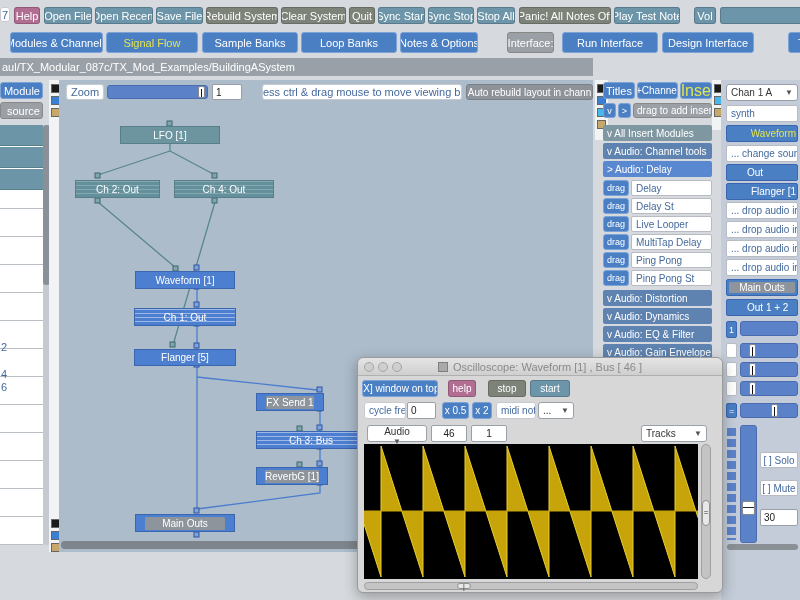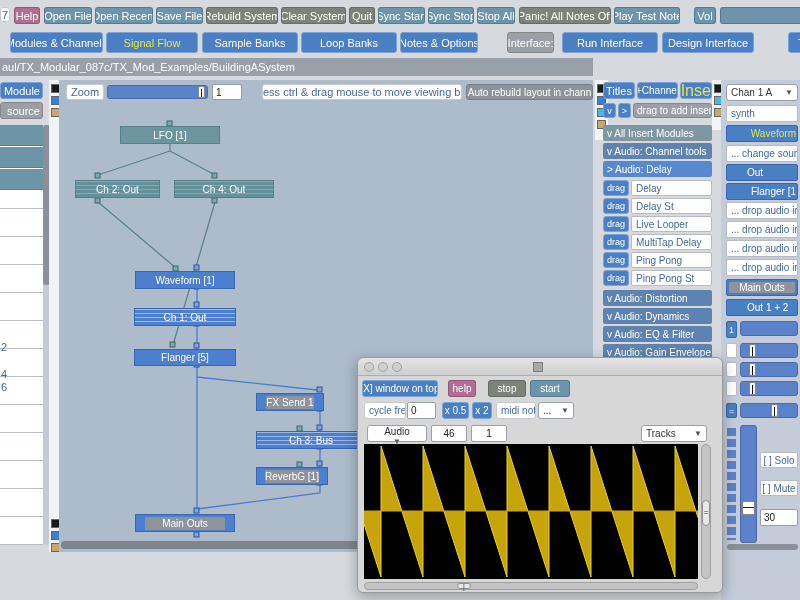--- a/index.html
+++ b/index.html
@@ -322,20 +322,21 @@
     <input class="tinput" style="left: 39px; top: 429px; width: 38px; height: 17px;" value="30">
     <div class="abs" style="left:6px;top:464px;width:71px;height:6px;background:#8a9096;border-radius:3px;"></div>
   </div>
 
   <div class="abs" id="osc">
     <div id="osc-title">
       <div class="mac-circle" style="left:6px;"></div>
       <div class="mac-circle" style="left:20px;"></div>
       <div class="mac-circle" style="left:34px;"></div>
       <span class="cube"></span>
+      <span>Oscilloscope: Waveform [1] , Bus [ 46 ]</span>
     </div>
     <div class="btn blue" style="left:4px;top:22px;width:76px;height:17px;font-size:10px;">[X] window on top</div>
     <div class="btn pink" style="left:90px;top:22px;width:28px;height:17px;font-size:10px;">help</div>
     <div class="btn olive" style="left:130px;top:22px;width:38px;height:17px;font-size:10px;">stop</div>
     <div class="btn teal" style="left:172px;top:22px;width:40px;height:17px;font-size:10px;">start</div>
 
     <div class="wbox" style="left:6px;top:44px;width:42px;height:17px;font-size:10px;">cycle freq</div>
     <input class="tinput" style="left: 49px; top: 44px; width: 29px; height: 17px;" value="0">
     <div class="btn blue" style="left:84px;top:44px;width:27px;height:17px;font-size:10px;">x 0.5</div>
     <div class="btn blue" style="left:114px;top:44px;width:20px;height:17px;font-size:10px;">x 2</div>

